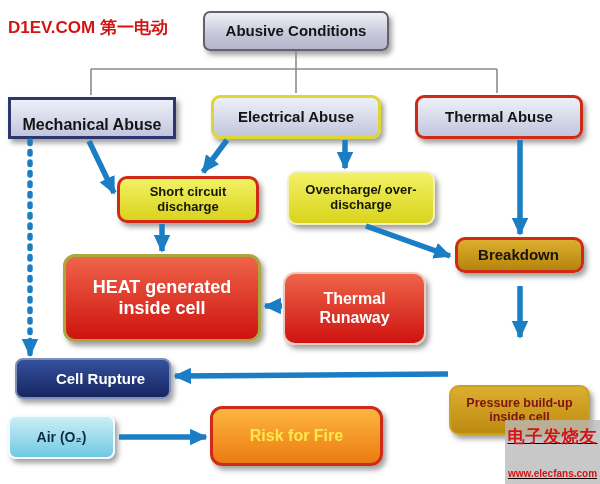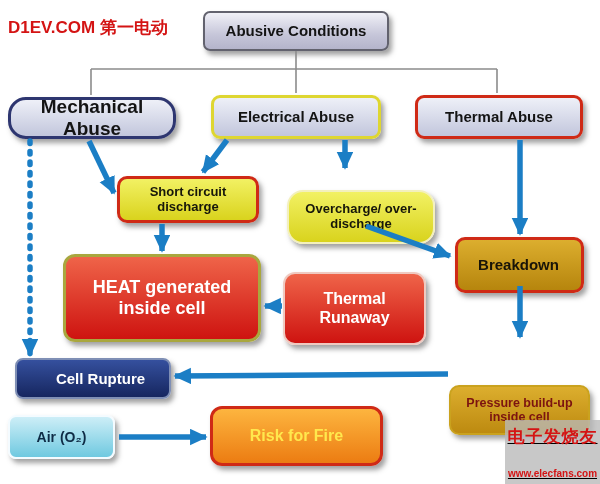--- a/index.html
+++ b/index.html
@@ -52,47 +52,47 @@
     box-shadow: 3px 4px 5px rgba(70,70,70,.5);
     z-index: 2;
   }
 
   .n-abusive   { left:203px; top:11px;  width:186px; height:40px;
                  background:linear-gradient(180deg,#f0f0f7 0%,#c6c6d9 60%,#b4b4cb 100%);
                  border:2px solid #62626e; border-radius:7px; color:#141414; font-size:15px; }
 
   .n-mechanical{ left:8px;   top:97px;  width:168px; height:42px;
                  background:linear-gradient(180deg,#eef0f8,#c2c6dc);
-                 border:3px solid #2e3670; border-radius:18px; color:#141414; font-size:19px; }
+                 border:3px solid #2e3670; border-radius:0; color:#141414; font-size:16px;align-items:flex-end; }
 
   .n-electrical{ left:211px; top:95px;  width:170px; height:44px;
                  background:linear-gradient(180deg,#eef0f8,#c2c6dc);
                  border:3px solid #ded631; border-radius:9px; color:#141414; font-size:15px; }
 
   .n-thermal   { left:415px; top:95px;  width:168px; height:44px;
                  background:linear-gradient(180deg,#eef0f8,#c2c6dc);
                  border:3px solid #cf2a16; border-radius:9px; color:#141414; font-size:15px; }
 
   .n-short     { left:117px; top:176px; width:142px; height:47px;
                  background:linear-gradient(180deg,#f2f163,#d9d31d);
                  border:3px solid #cf2a16; border-radius:10px; color:#16160a; font-size:13px; }
 
   .n-overcharge{ left:287px; top:171px; width:148px; height:54px;
                  background:linear-gradient(180deg,#f2f163,#d9d31d);
-                 border:2px solid #f3f0bc; border-radius:16px; color:#16160a; font-size:13px;margin-top:19px; }
+                 border:2px solid #f3f0bc; border-radius:10px; color:#16160a; font-size:13px; }
 
   .n-heat      { left:63px;  top:254px; width:198px; height:88px;
                  background:linear-gradient(180deg,#ef6449,#ce1310);
                  border:3px solid #a9a73e; border-radius:12px; color:#ffffff; font-size:18px; }
 
   .n-runaway   { left:283px; top:272px; width:143px; height:73px;
                  background:linear-gradient(180deg,#ef6449,#ce1310);
                  border:2px solid #efc9c0; border-radius:12px; color:#ffffff; font-size:16px; }
 
-  .n-breakdown { left:455px; top:237px; width:129px; height:56px;
+  .n-breakdown { left:455px; top:237px; width:129px; height:36px;
                  background:linear-gradient(180deg,#dcae2e,#b6850d);
                  border:3px solid #cf2a16; border-radius:10px; color:#191408; font-size:15px;padding-left:6px; }
 
   .n-pressure  { left:449px; top:340px; width:141px; height:50px;
                  background:linear-gradient(180deg,#dcae2e,#bd8a10);
                  border:2px solid #caa21e; border-radius:10px; color:#7c1410; font-size:12.5px;margin-top:45px; }
 
   .n-rupture   { left:15px;  top:358px; width:156px; height:41px;
                  background:linear-gradient(180deg,#35509e,#16265f);
                  border:2px solid #7f8fb5; border-radius:8px; color:#ffffff; font-size:15px;padding-left:23px; }

